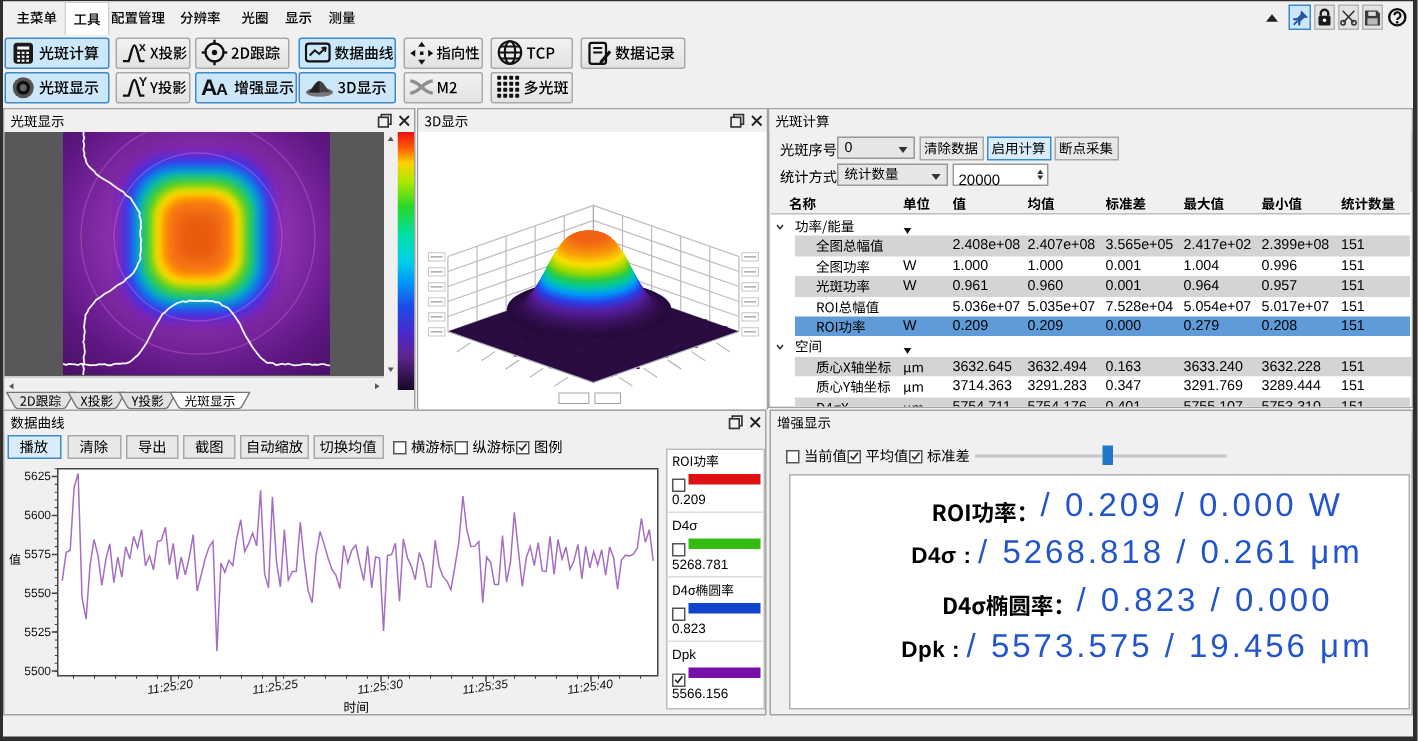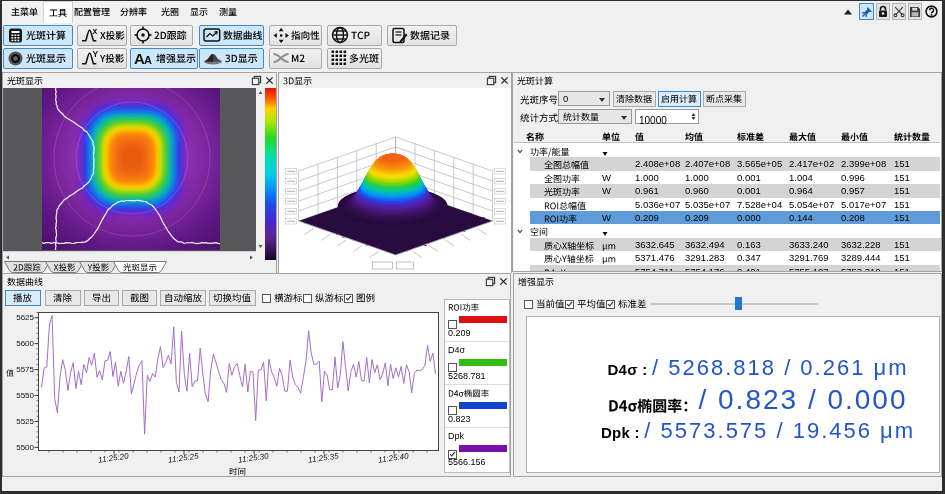--- a/index.html
+++ b/index.html
@@ -862,21 +862,21 @@
         <div class="combo" style="left:45px;top:36px;width:74px">
           <span style="padding-left:4px"><svg class="t" width="37" height="12" viewBox="0 0 37 12">
               <g fill="#000" transform="translate(0.0,9.2) scale(0.009000,-0.009000)">
                 <use href="#gR7edf" x="0"></use>
                 <use href="#gR8ba1" x="1000"></use>
                 <use href="#gR6570" x="2000"></use>
                 <use href="#gR91cf" x="3000"></use>
               </g>
             </svg></span>
         </div>
-        <div class="abs" style="left:122px;top:36px;width:64px;height:15px;border:1px solid #999;background:#fff"><span style="font-size:10px;padding-left:3px;line-height:13px">10000</span><span style="position:absolute;right:2px;top:2px;line-height:0"><svg width="5" height="5" viewBox="0 0 5 5">
+        <div class="abs" style="left:122px;top:36px;width:64px;height:15px;border:1px solid #999;background:#fff"><span style="font-size:10px;padding-left:3px;line-height:13px">20000</span><span style="position:absolute;right:2px;top:2px;line-height:0"><svg width="5" height="5" viewBox="0 0 5 5">
               <path d="M2.5 1 L4.5 4 L0.5 4 Z" fill="#333"></path>
             </svg></span><span style="position:absolute;right:2px;bottom:2px;line-height:0"><svg width="5" height="5" viewBox="0 0 5 5">
               <path d="M2.5 4 L4.5 1 L0.5 1 Z" fill="#333"></path>
             </svg></span></div>
         <div class="abs" style="left:1px;top:55px;width:427px;height:143px;background:#fff;overflow:hidden">
           <div class="abs" style="left:0;top:0;width:426px;height:15px;background:#f0f0f0;border-bottom:1px solid #c0c0c0">
             <div class="cell" style="left:12px;top:1px;line-height:14px;height:14px"><svg class="t" width="19" height="12" viewBox="0 0 19 12">
                 <g fill="#000" transform="translate(0.0,9.2) scale(0.009000,-0.009000)">
                   <use href="#gB540d" x="0"></use>
                   <use href="#gB79f0" x="1000"></use>
@@ -1022,21 +1022,21 @@
                   <use href="#gR4f" x="635"></use>
                   <use href="#gR49" x="1377"></use>
                   <use href="#gR529f" x="1670"></use>
                   <use href="#gR7387" x="2670"></use>
                 </g>
               </svg></div>
             <div class="cell" style="left:72px;top:0px;font-size:9.5px">W</div>
             <div class="cell" style="left:105px;top:0px;font-size:9.5px">0.209</div>
             <div class="cell" style="left:155px;top:0px;font-size:9.5px">0.209</div>
             <div class="cell" style="left:207px;top:0px;font-size:9.5px">0.000</div>
-            <div class="cell" style="left:259px;top:0px;font-size:9.5px">0.144</div>
+            <div class="cell" style="left:259px;top:0px;font-size:9.5px">0.279</div>
             <div class="cell" style="left:311px;top:0px;font-size:9.5px">0.208</div>
             <div class="cell" style="left:364px;top:0px;font-size:9.5px">151</div>
           </div>
           <div class="abs" style="left:0;top:96.4px;width:426px;height:13.4px">
             <span style="position:absolute;left:3px;top:4px;line-height:0"><svg width="6" height="6" viewBox="0 0 6 6">
                 <path d="M1 2 L3 4.5 L5 2" fill="none" stroke="#333" stroke-width="1.1"></path>
               </svg></span>
             <span style="position:absolute;left:16px;top:0px;line-height:13px;height:13px"><svg class="t" width="19" height="12" viewBox="0 0 19 12">
                 <g fill="#000" transform="translate(0.0,9.2) scale(0.009000,-0.009000)">
                   <use href="#gR7a7a" x="0"></use>
@@ -1081,21 +1081,21 @@
                   <use href="#gR5750" x="3531"></use>
                   <use href="#gR6807" x="4531"></use>
                 </g>
               </svg></div>
             <div class="cell" style="left:72px;top:0px"><svg class="t" width="15" height="12" viewBox="0 0 15 12">
                 <g fill="#000" transform="translate(0.0,9.2) scale(0.009000,-0.009000)">
                   <use href="#gR3bc" x="0"></use>
                   <use href="#gR6d" x="628"></use>
                 </g>
               </svg></div>
-            <div class="cell" style="left:105px;top:0px;font-size:9.5px">5371.476</div>
+            <div class="cell" style="left:105px;top:0px;font-size:9.5px">3714.363</div>
             <div class="cell" style="left:155px;top:0px;font-size:9.5px">3291.283</div>
             <div class="cell" style="left:207px;top:0px;font-size:9.5px">0.347</div>
             <div class="cell" style="left:259px;top:0px;font-size:9.5px">3291.769</div>
             <div class="cell" style="left:311px;top:0px;font-size:9.5px">3289.444</div>
             <div class="cell" style="left:364px;top:0px;font-size:9.5px">151</div>
           </div>
           <div class="abs" style="left:16px;top:136.60000000000002px;width:410px;height:13.4px;background:#d4d4d4">
             <div class="cell" style="left:14px;top:0px"><svg class="t" width="23" height="12" viewBox="0 0 23 12">
                 <g fill="#000" transform="translate(0.0,9.2) scale(0.009000,-0.009000)">
                   <use href="#gR44" x="0"></use>
@@ -1408,32 +1408,42 @@
             <g fill="#000" transform="translate(0.0,9.4) scale(0.009500,-0.009500)">
               <use href="#gR6807" x="0"></use>
               <use href="#gR51c6" x="1000"></use>
               <use href="#gR5dee" x="2000"></use>
             </g>
           </svg>
         </div>
         <div class="abs" style="left:136px;top:29px;width:168px;height:2px;background:#c8c8c8"></div>
         <div class="abs" style="left:221px;top:23px;width:7px;height:13px;background:#2277cc"></div>
         <div class="abs" style="left:12px;top:42px;width:414px;height:157px;background:#fff;border:1px solid #b0b0b0">
+          <div class="abs" style="left:0;top:4px;width:100%;height:31px;text-align:center;white-space:nowrap;line-height:31px"><span style="position:relative;left:25px"><svg class="t" width="73" height="20" viewBox="0 0 73 20">
+                <g fill="#000" transform="translate(0.0,17.4) scale(0.015000,-0.015000)">
+                  <use href="#gB52" x="0"></use>
+                  <use href="#gB4f" x="682"></use>
+                  <use href="#gB49" x="1452"></use>
+                  <use href="#gB529f" x="1782"></use>
+                  <use href="#gB7387" x="2782"></use>
+                  <use href="#gBff1a" x="3782"></use>
+                </g>
+              </svg><span style="font-size:22px;color:#2255cc;letter-spacing:2.0px">/ 0.209 / 0.000 W</span></span></div>
           <div class="abs" style="left:0;top:35.3px;width:100%;height:31px;text-align:center;white-space:nowrap;line-height:31px"><span style="position:relative;left:25px"><span style="font-size:15px;font-weight:bold;letter-spacing:0.3px">D4σ : </span><span style="font-size:22px;color:#2255cc;letter-spacing:2.0px">/ 5268.818 / 0.261 μm</span></span></div>
           <div class="abs" style="left:0;top:66.6px;width:100%;height:31px;text-align:center;white-space:nowrap;line-height:31px"><span style="position:relative;left:25px"><svg class="t" width="90" height="20" viewBox="0 0 90 20">
                 <g fill="#000" transform="translate(0.0,17.4) scale(0.015000,-0.015000)">
                   <use href="#gB44" x="0"></use>
                   <use href="#gB34" x="714"></use>
                   <use href="#gB3c3" x="1304"></use>
                   <use href="#gB692d" x="1946"></use>
                   <use href="#gB5706" x="2946"></use>
                   <use href="#gB7387" x="3946"></use>
                   <use href="#gBff1a" x="4946"></use>
                 </g>
-              </svg><span style="font-size:28px;color:#2255cc;letter-spacing:2.0px">/ 0.823 / 0.000</span></span></div>
+              </svg><span style="font-size:22px;color:#2255cc;letter-spacing:2.0px">/ 0.823 / 0.000</span></span></div>
           <div class="abs" style="left:0;top:97.89999999999999px;width:100%;height:31px;text-align:center;white-space:nowrap;line-height:31px"><span style="position:relative;left:25px"><span style="font-size:15px;font-weight:bold;letter-spacing:0.3px">Dpk : </span><span style="font-size:22px;color:#2255cc;letter-spacing:2.0px">/ 5573.575 / 19.456 μm</span></span></div>
         </div>
       </div>
     </div>
     <svg width="0" height="0" style="position:absolute">
       <defs>
         <path id="gM4e3b" d="M361 789C416 749 482 693 523 649H99V556H448V356H148V265H448V41H54V-51H950V41H552V265H855V356H552V556H899V649H578L628 685C587 733 503 799 439 843Z"></path>
         <path id="gM83dc" d="M809 648C643 610 340 590 86 585C94 564 105 526 107 503C366 507 678 527 884 574ZM130 454C166 409 202 347 215 305L299 340C285 382 247 442 210 486ZM408 478C434 435 457 379 463 342L551 371C544 409 518 464 490 505ZM795 525C770 467 724 385 688 335L762 302C801 350 850 424 892 490ZM620 844V778H381V844H285V778H58V695H285V624H381V695H620V635H716V695H945V778H716V844ZM449 341V268H57V184H368C280 112 150 50 30 18C51 -2 80 -39 95 -64C221 -23 355 54 449 146V-84H547V149C638 55 772 -21 902 -60C916 -35 944 3 966 23C840 52 709 112 623 184H947V268H547V341Z"></path>
         <path id="gM5355" d="M235 430H449V340H235ZM547 430H770V340H547ZM235 594H449V504H235ZM547 594H770V504H547ZM697 839C675 788 637 721 603 672H371L414 693C394 734 348 796 308 840L227 803C260 763 296 712 318 672H143V261H449V178H51V91H449V-82H547V91H951V178H547V261H867V672H709C739 712 772 761 801 807Z"></path>
         <path id="gM5de5" d="M49 84V-11H954V84H550V637H901V735H102V637H444V84Z"></path>

